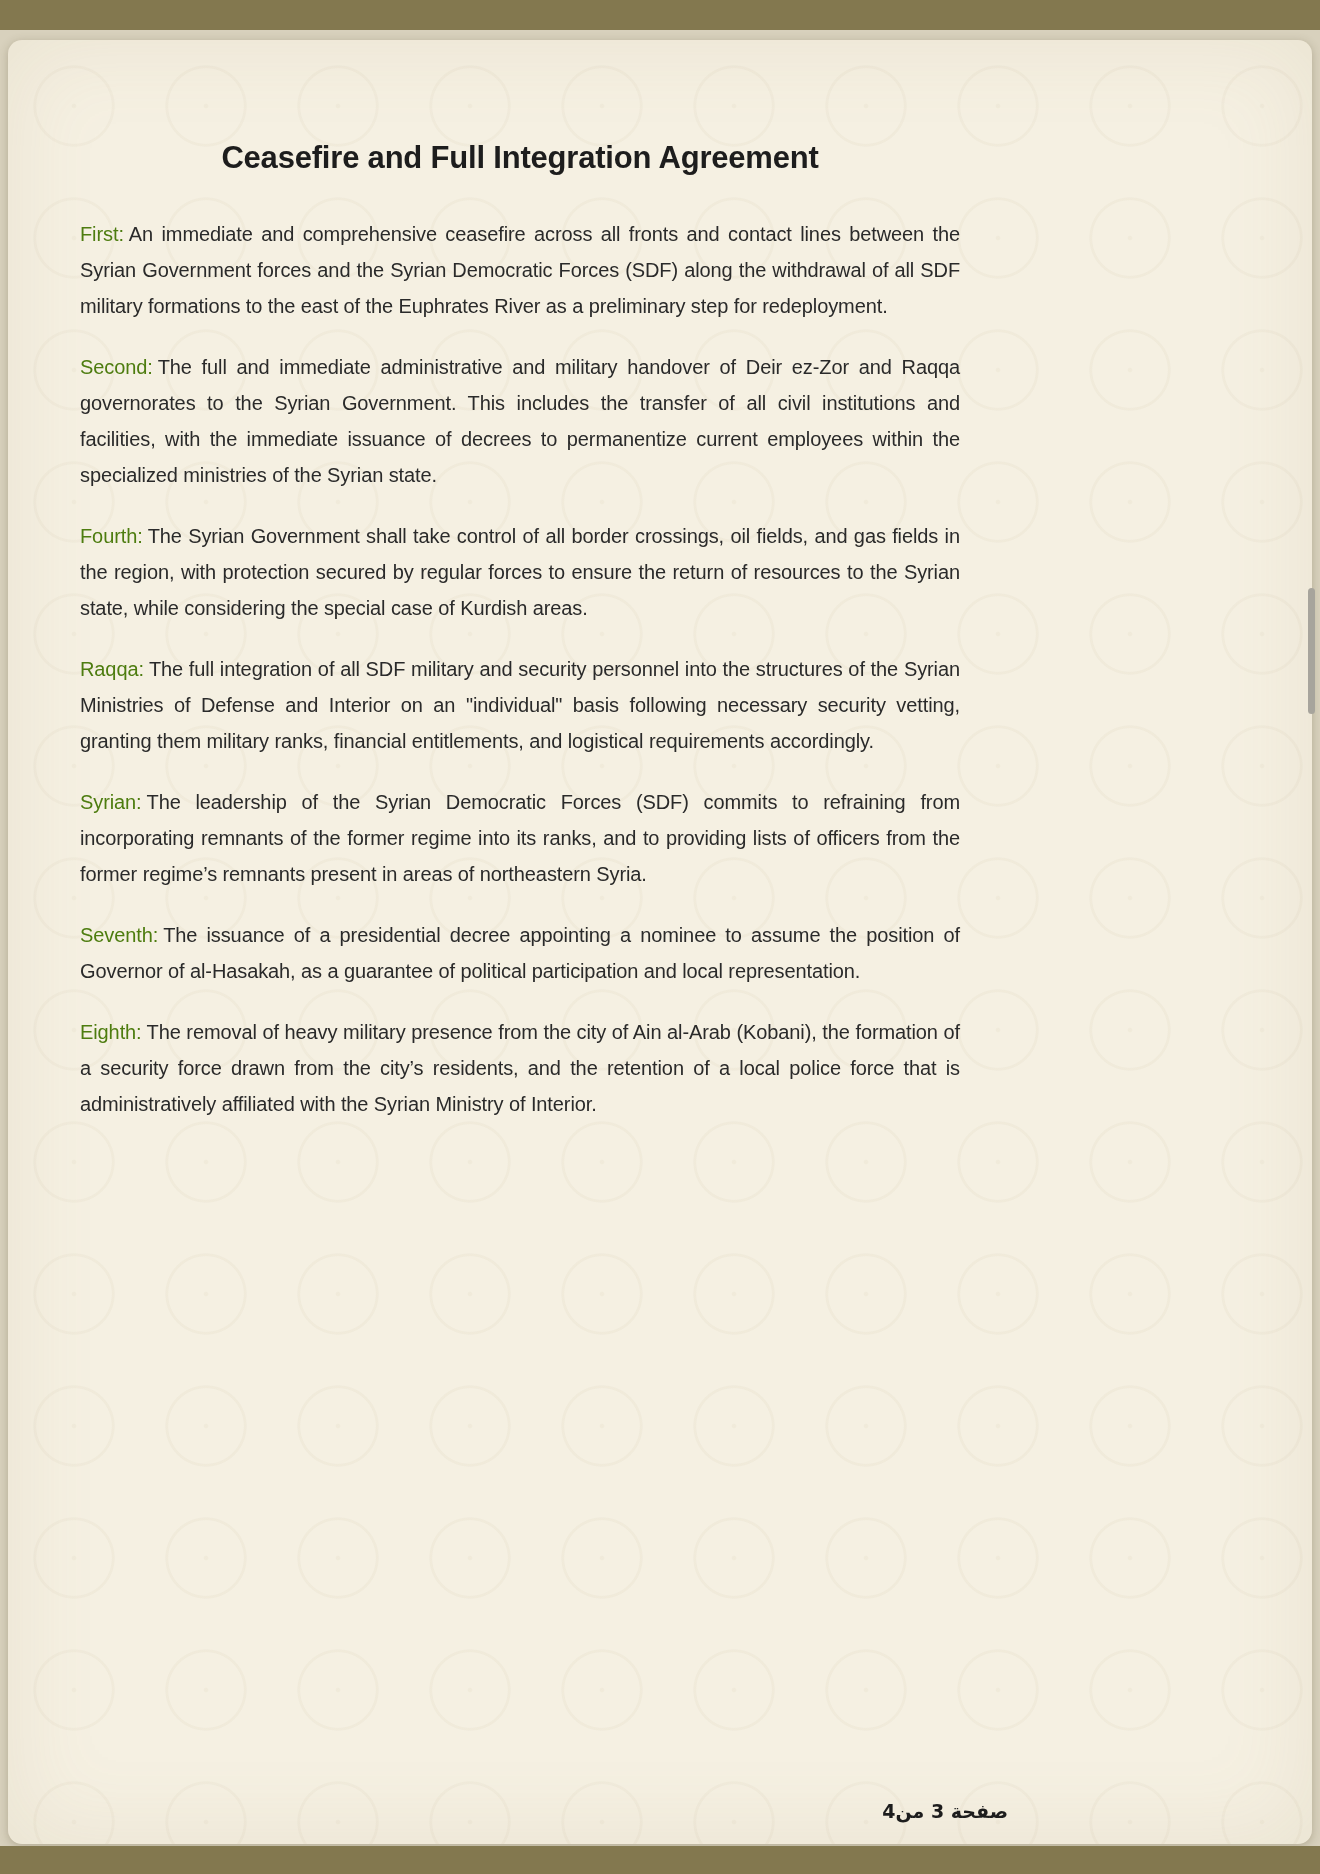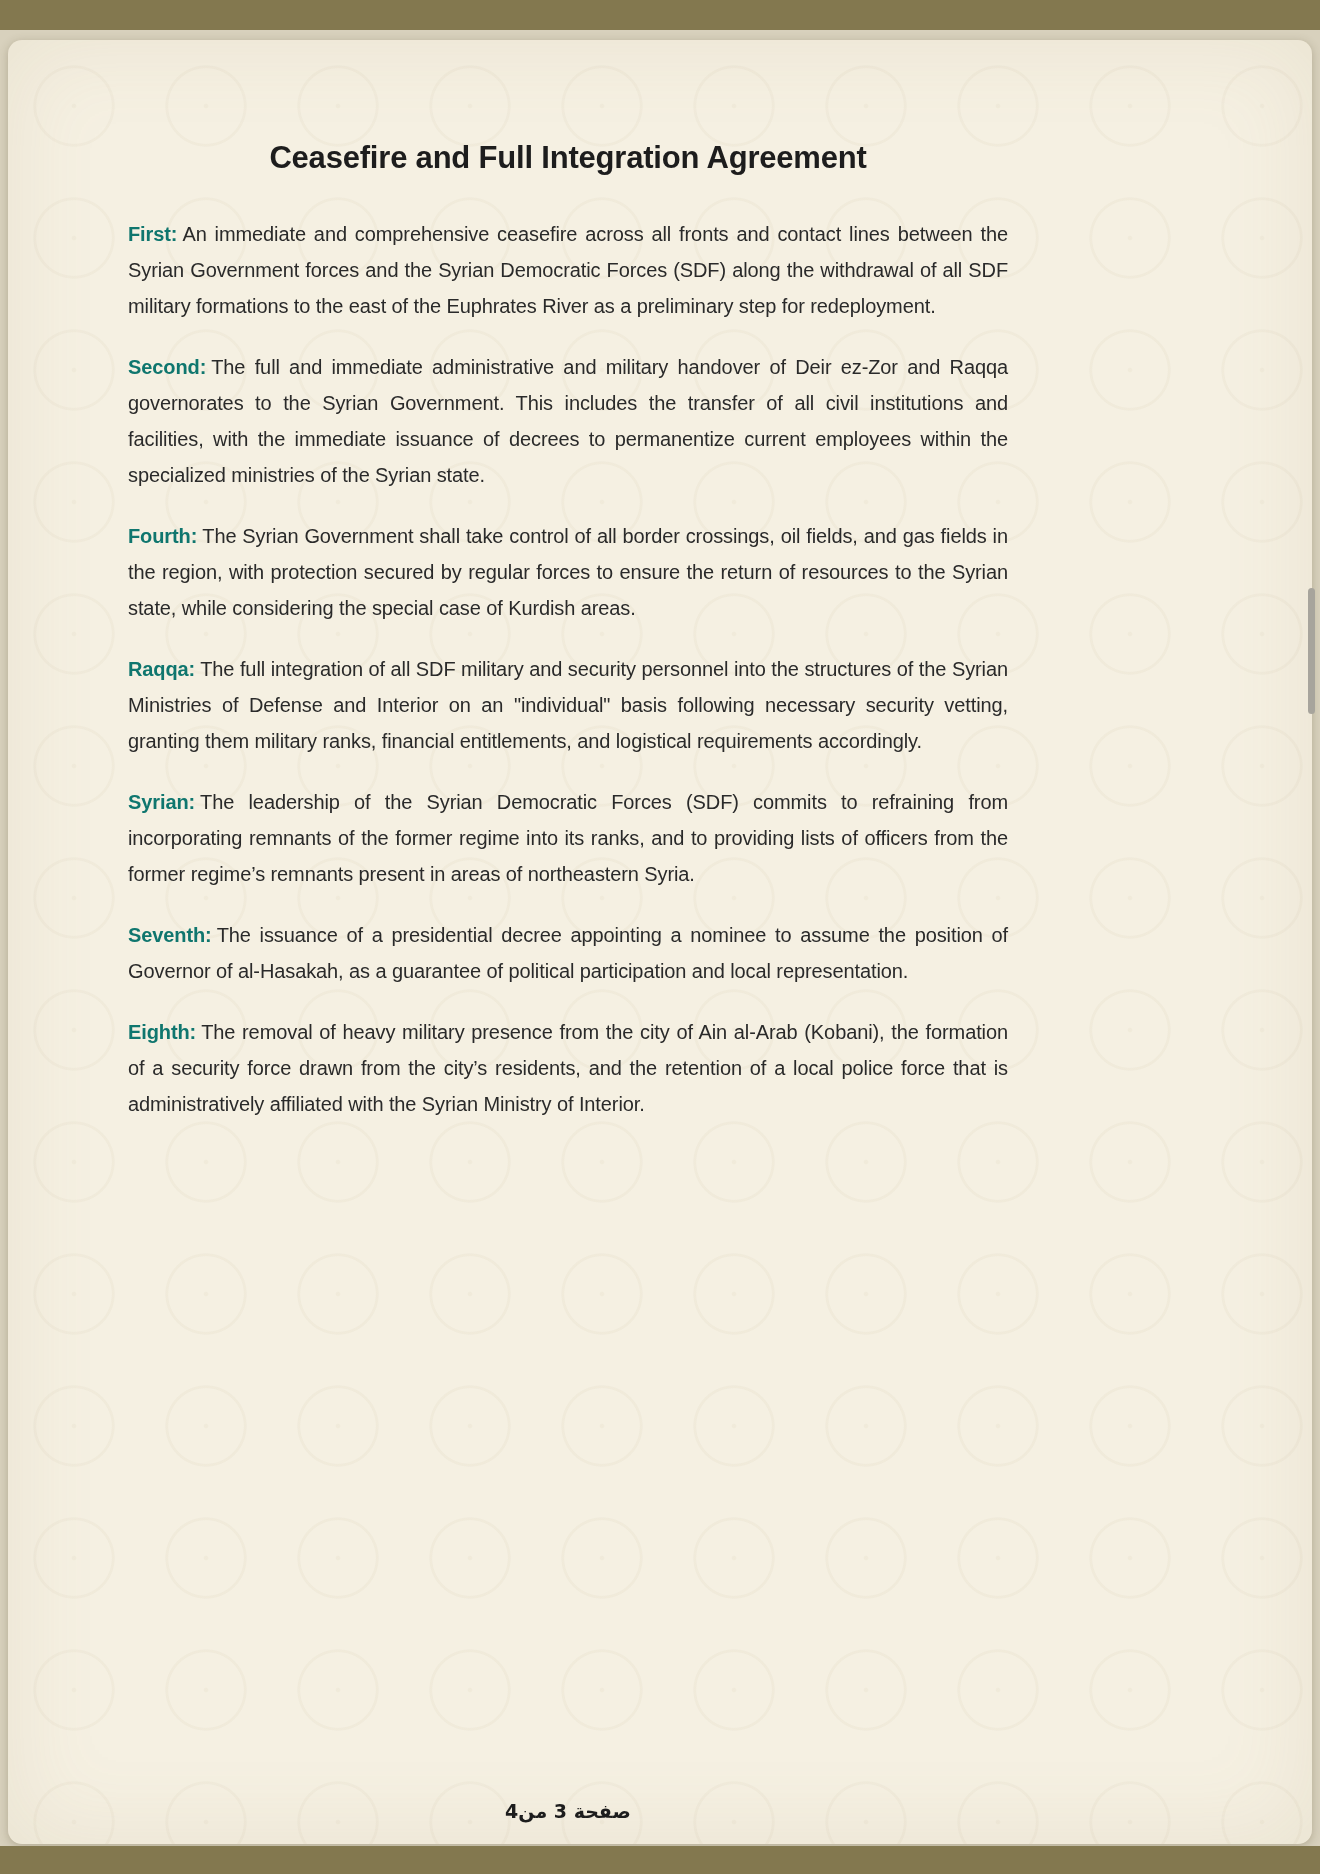--- a/index.html
+++ b/index.html
@@ -40,21 +40,21 @@
     background-image:
       radial-gradient(circle, rgba(150,130,85,0.05) 0%, rgba(150,130,85,0.05) 2%, transparent 3%),
       radial-gradient(circle, transparent 40%, rgba(150,130,85,0.05) 41%, rgba(150,130,85,0.05) 43%, transparent 44%);
     background-size: 132px 132px, 132px 132px;
     pointer-events: none;
   }
 
   .content {
     position: relative;
     width: 880px;
-    margin-left: 120px;
+    margin-left: 72px;
     padding-top: 100px;
     color: #2a2a2a;
   }
 
   .title {
     font-size: 31px;
     font-weight: 700;
     letter-spacing: -0.2px;
     text-align: center;
     color: #1d1d1d;
@@ -63,31 +63,31 @@
 
   .clause {
     font-size: 20px;
     line-height: 36px;
     letter-spacing: -0.1px;
     text-align: justify;
     margin: 0 0 25px 0;
   }
 
   .clause-label {
-    font-weight: 700;
-    color: #0f766e;
+    font-weight: 400;
+    color: #4d7c0f;
     margin-right: 5px;
   }
 
   .page-number {
     position: absolute;
     left: 120px;
     width: 880px;
     bottom: 22px;
-    text-align: center;
+    text-align: right;
     font-family: "DejaVu Sans", sans-serif;
     font-size: 19px;
     font-weight: 700;
     color: #1d1d1d;
   }
 
   .scrollbar-thumb {
     position: absolute;
     right: 5px;
     top: 588px;

